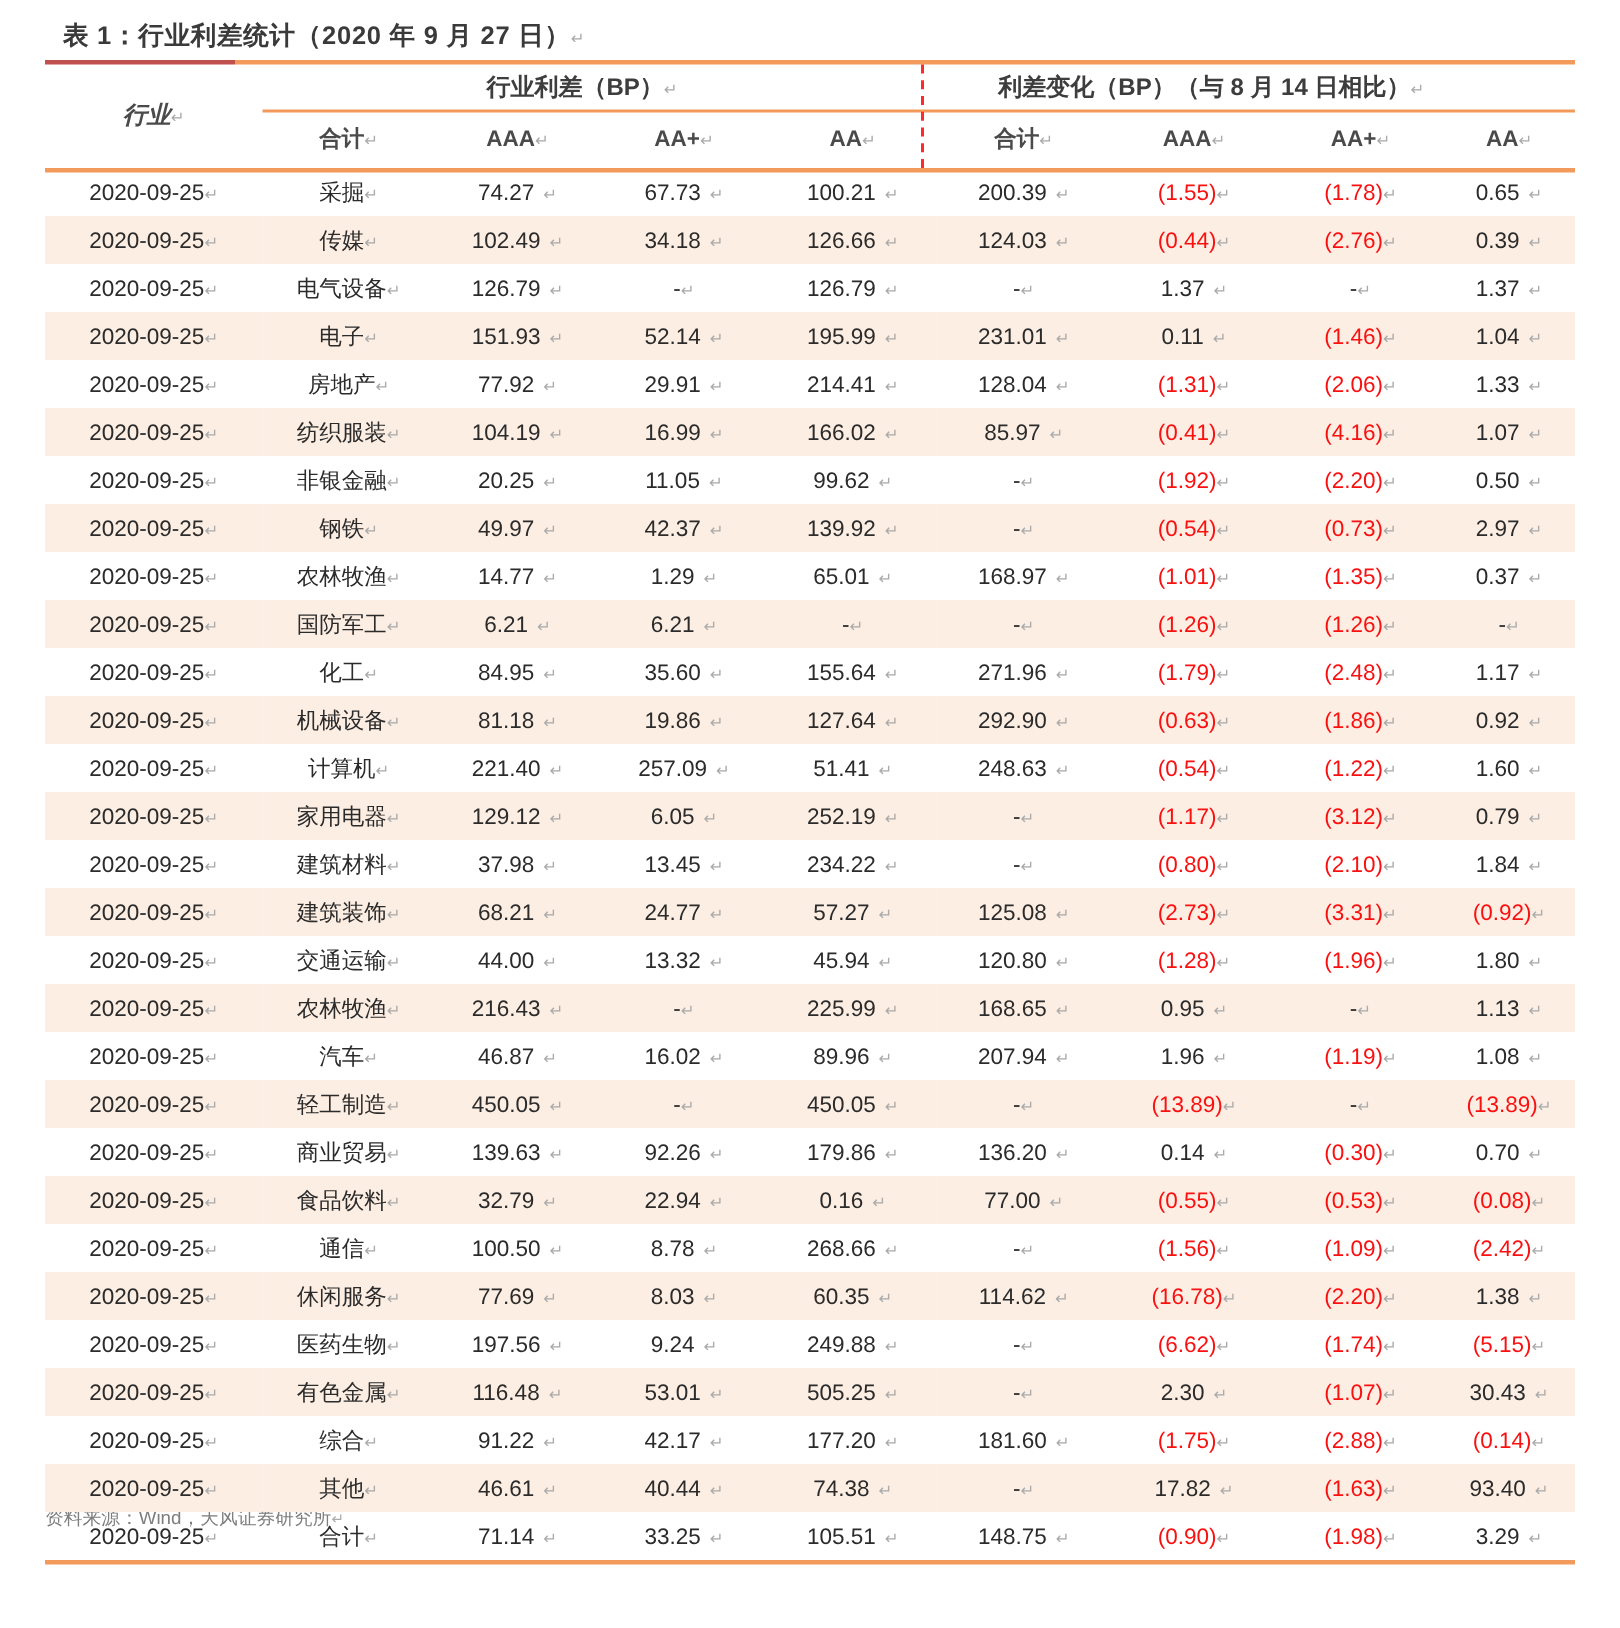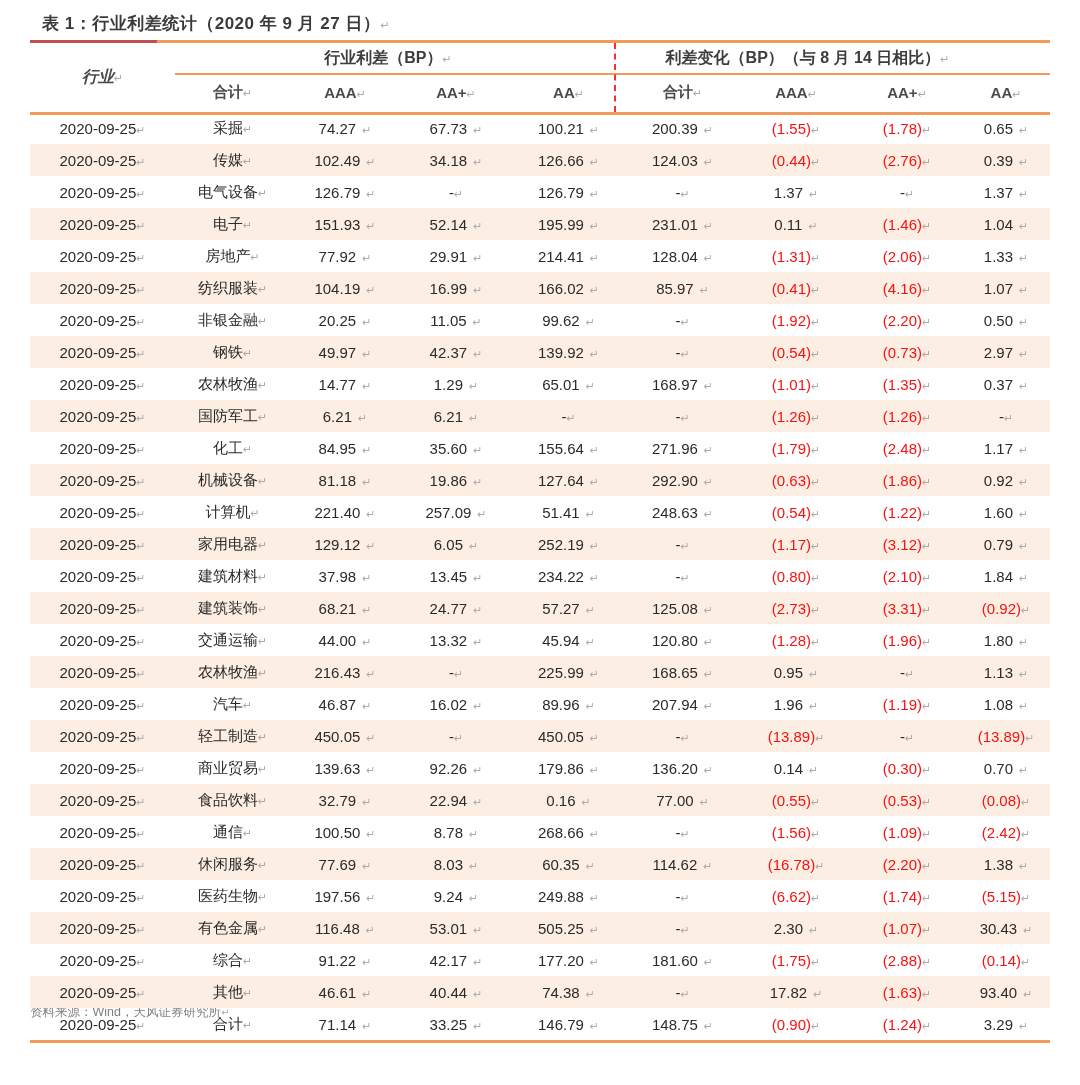--- a/index.html
+++ b/index.html
@@ -404,24 +404,24 @@
         <td data-name="value-cell"><span data-name="value-cell-text">-</span><span class="rm" data-name="return-mark-icon">↵</span></td>
         <td data-name="value-cell"><span data-name="value-cell-text">17.82</span><span class="rm sp" data-name="return-mark-icon">↵</span></td>
         <td data-name="value-cell"><span data-name="value-cell-text" class="neg">(1.63)</span><span class="rm" data-name="return-mark-icon">↵</span></td>
         <td data-name="value-cell"><span data-name="value-cell-text">93.40</span><span class="rm sp" data-name="return-mark-icon">↵</span></td>
       </tr>
       <tr data-name="table-row">
         <td data-name="date-cell"><span data-name="date-cell-text">2020-09-25</span><span class="rm" data-name="return-mark-icon">↵</span></td>
         <td data-name="industry-cell"><span data-name="industry-cell-text">合计</span><span class="rm" data-name="return-mark-icon">↵</span></td>
         <td data-name="value-cell"><span data-name="value-cell-text">71.14</span><span class="rm sp" data-name="return-mark-icon">↵</span></td>
         <td data-name="value-cell"><span data-name="value-cell-text">33.25</span><span class="rm sp" data-name="return-mark-icon">↵</span></td>
-        <td data-name="value-cell"><span data-name="value-cell-text">146.79</span><span class="rm sp" data-name="return-mark-icon">↵</span></td>
+        <td data-name="value-cell"><span data-name="value-cell-text">105.51</span><span class="rm sp" data-name="return-mark-icon">↵</span></td>
         <td data-name="value-cell"><span data-name="value-cell-text">148.75</span><span class="rm sp" data-name="return-mark-icon">↵</span></td>
         <td data-name="value-cell"><span data-name="value-cell-text" class="neg">(0.90)</span><span class="rm" data-name="return-mark-icon">↵</span></td>
-        <td data-name="value-cell"><span data-name="value-cell-text" class="neg">(1.24)</span><span class="rm" data-name="return-mark-icon">↵</span></td>
+        <td data-name="value-cell"><span data-name="value-cell-text" class="neg">(1.98)</span><span class="rm" data-name="return-mark-icon">↵</span></td>
         <td data-name="value-cell"><span data-name="value-cell-text">3.29</span><span class="rm sp" data-name="return-mark-icon">↵</span></td>
       </tr>
     </tbody>
 </table>
 
 <div class="hline" id="line-top" data-name="title-underline"></div>
 <div class="hline" id="line-mid" data-name="header-inner-divider"></div>
 <div class="hline" id="line-head" data-name="header-bottom-rule"></div>
 <div class="hline" id="line-bottom" data-name="table-bottom-rule"></div>
 <div id="vdash" data-name="group-divider-dashed-line"></div>

